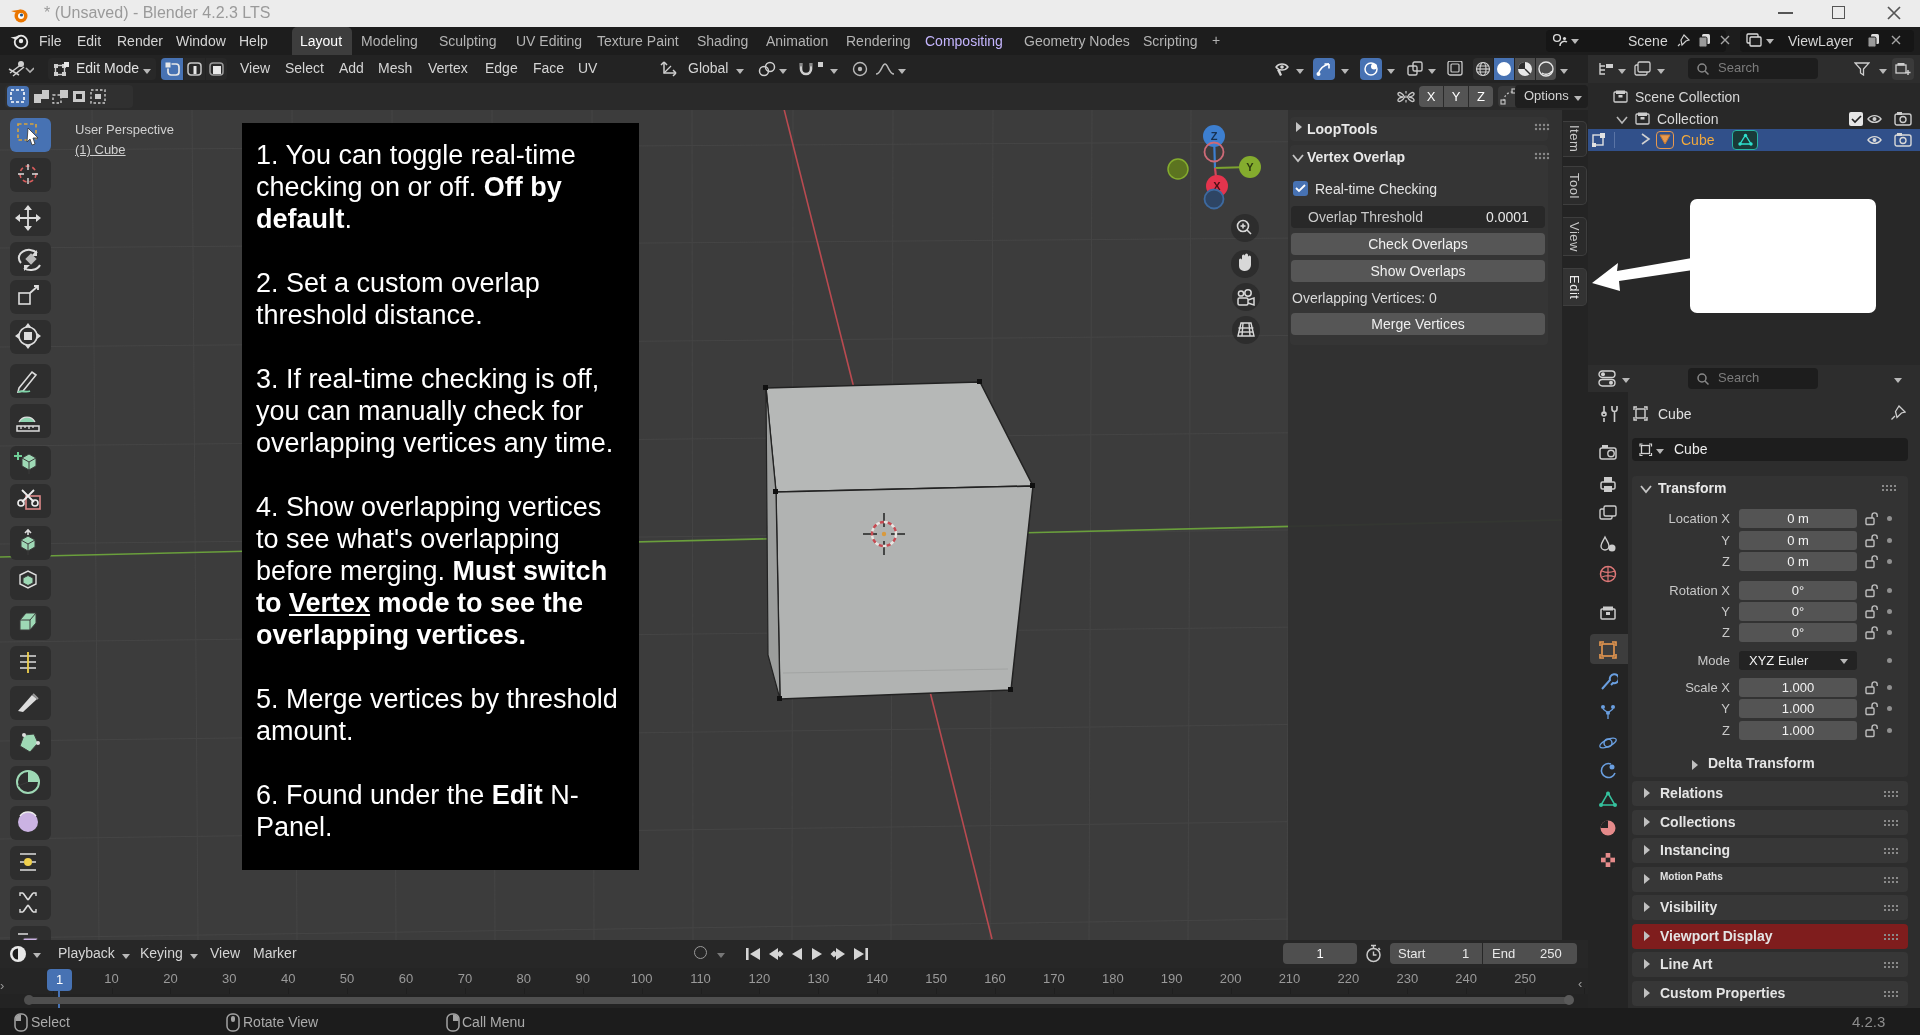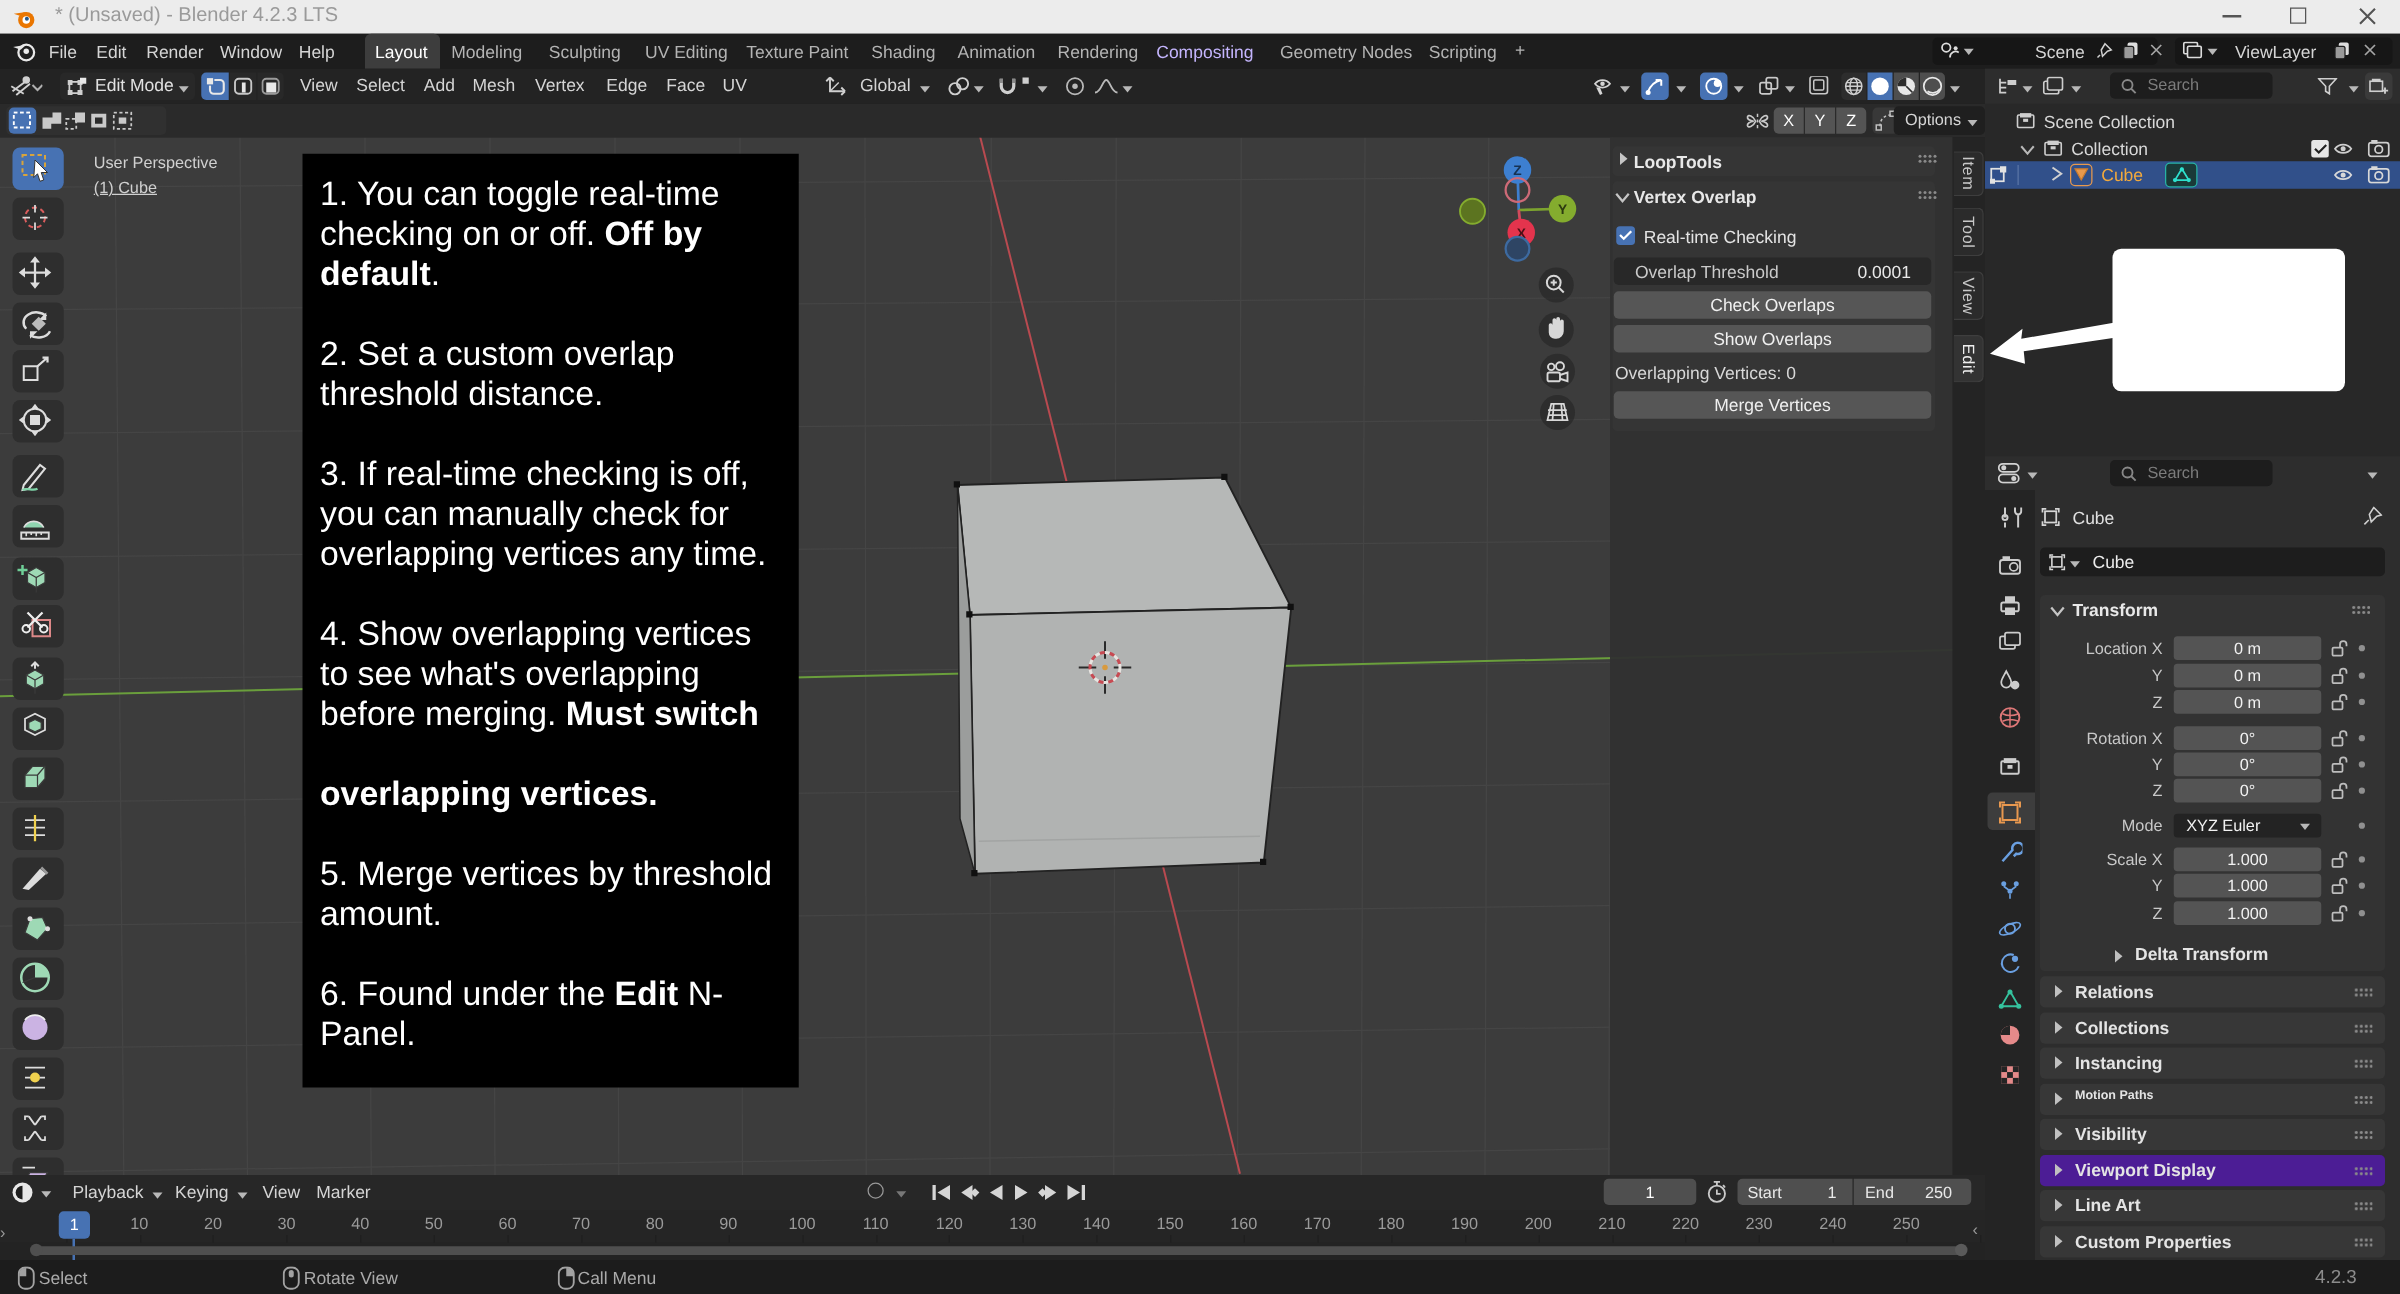--- a/index.html
+++ b/index.html
@@ -335,21 +335,21 @@
       checking on or off. <b>Off by</b><br>
       <b>default</b>.<br><br>
       2. Set a custom overlap<br>
       threshold distance.<br><br>
       3. If real-time checking is off,<br>
       you can manually check for<br>
       overlapping vertices any time.<br><br>
       4. Show overlapping vertices<br>
       to see what's overlapping<br>
       before merging. <b>Must switch</b><br>
-      <br>
+      <b>to <u>Vertex</u> mode to see the</b><br>
       <b>overlapping vertices.</b><br><br>
       5. Merge vertices by threshold<br>
       amount.<br><br>
       6. Found under the <b>Edit</b> N-<br>
       Panel.
     </div>
 
     <svg class="abs" style="left:1160px;top:0px" width="110" height="110" viewBox="0 0 110 110">
       <g transform="translate(55,58)">
         <line x1="0" y1="0" x2="-1" y2="-32" stroke="#3d7fd0" stroke-width="2.2"></line>
@@ -864,21 +864,21 @@
         <div class="abs" style="left:44px;top:501.5px;width:276px;height:25px;background:#373737;border-radius:4px;">
           <div style="position:absolute;left:12px;top:7px;width:0;height:0;border-top:5px solid transparent;border-bottom:5px solid transparent;border-left:6px solid #c0c0c0;"></div>
           <div style="position:absolute;left:28px;top:4px;font-size:10px;color:#e4e4e4;font-weight:bold;">Motion Paths</div>
           <div class="grip" style="top:9px;"></div>
         </div>
         <div class="abs" style="left:44px;top:530px;width:276px;height:25px;background:#373737;border-radius:4px;">
           <div style="position:absolute;left:12px;top:7px;width:0;height:0;border-top:5px solid transparent;border-bottom:5px solid transparent;border-left:6px solid #c0c0c0;"></div>
           <div style="position:absolute;left:28px;top:4px;font-size:14px;color:#e4e4e4;font-weight:bold;">Visibility</div>
           <div class="grip" style="top:9px;"></div>
         </div>
-        <div class="abs" style="left:44px;top:558.5px;width:276px;height:25px;background:#4c1d95;border-radius:4px;">
+        <div class="abs" style="left:44px;top:558.5px;width:276px;height:25px;background:#7f1d1d;border-radius:4px;">
           <div style="position:absolute;left:12px;top:7px;width:0;height:0;border-top:5px solid transparent;border-bottom:5px solid transparent;border-left:6px solid #c0c0c0;"></div>
           <div style="position:absolute;left:28px;top:4px;font-size:14px;color:#e4e4e4;font-weight:bold;">Viewport Display</div>
           <div class="grip" style="top:9px;"></div>
         </div>
         <div class="abs" style="left:44px;top:587px;width:276px;height:25px;background:#373737;border-radius:4px;">
           <div style="position:absolute;left:12px;top:7px;width:0;height:0;border-top:5px solid transparent;border-bottom:5px solid transparent;border-left:6px solid #c0c0c0;"></div>
           <div style="position:absolute;left:28px;top:4px;font-size:14px;color:#e4e4e4;font-weight:bold;">Line Art</div>
           <div class="grip" style="top:9px;"></div>
         </div>
         <div class="abs" style="left:44px;top:615.5px;width:276px;height:25px;background:#373737;border-radius:4px;">

